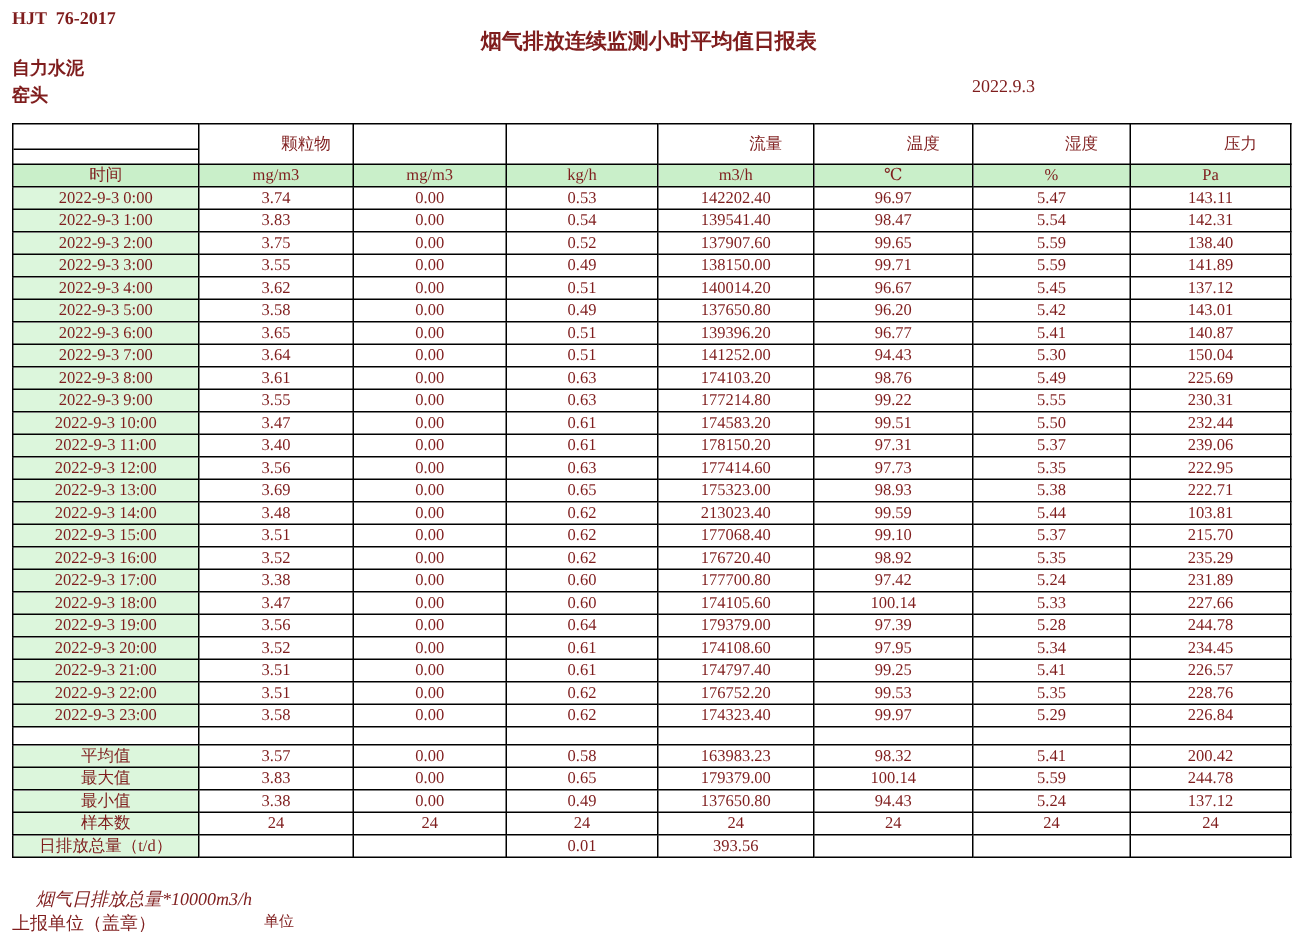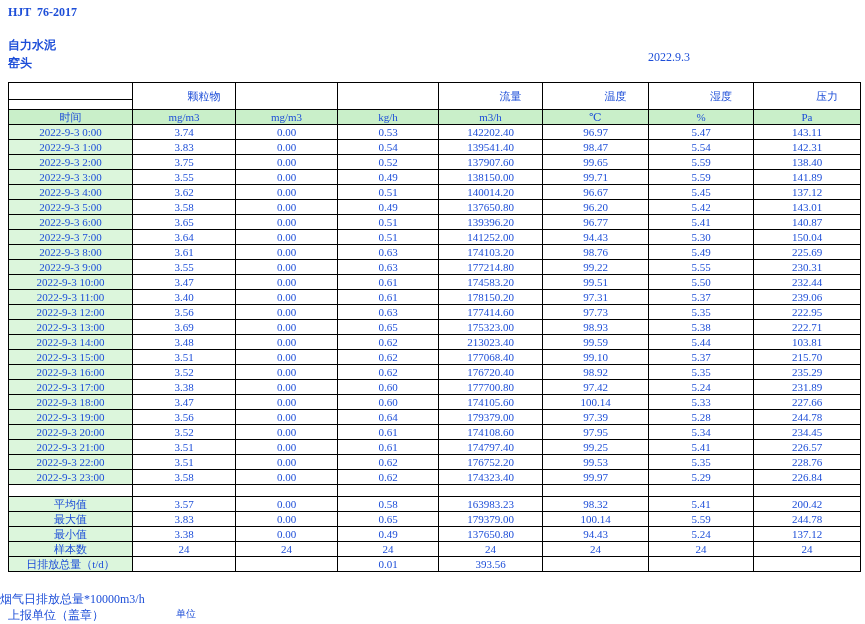--- a/index.html
+++ b/index.html
@@ -3,21 +3,21 @@
 <meta charset="utf-8">
 <style>
   :root {
     --green-1: #c9efc9;
     --green-2: #dcf6dc;
   }
   * { margin:0; padding:0; box-sizing:border-box; }
   html,body { background:#fff; }
   .page {
     position:relative; width:865px; height:624px; background:#ffffff;
-    font-family:"Liberation Serif","DejaVu Serif",serif; color:#1d4ed8; overflow:hidden;
+    font-family:"Liberation Serif","DejaVu Serif",serif; color:#7f1d1d; overflow:hidden;
   }
   .doc-code { position:absolute; left:8px; top:5px; font-weight:bold; font-size:12px; white-space:pre; }
   .title { position:absolute; left:0; right:0; top:19px; text-align:center; font-weight:bold; font-size:14px; }
   .company { position:absolute; left:8px; top:37px; font-weight:bold; font-size:12px; }
   .station { position:absolute; left:8px; top:55px; font-weight:bold; font-size:12px; }
   .date { position:absolute; left:648px; top:50px; font-size:12px; }
 
   table.report {
     position:absolute; left:8px; top:82px; width:852px;
     border-collapse:collapse; table-layout:fixed; font-size:11px;
@@ -26,30 +26,31 @@
     border:1px solid #000; text-align:center; vertical-align:middle;
     padding:0; height:14px; line-height:14px; white-space:nowrap; overflow:hidden;
   }
   tr.gh1 td { height:17px; border-bottom:none;padding-left:40px; }
   tr.gh1 td.grp { border-bottom:1px solid #000; }
   tr.gh2 td { height:10px; }
   tr.unit-row td { background:var(--green-1); height:15px; }
   td.time-cell, td.label-cell { background:var(--green-2);margin-top:44px; }
   tr.gap-row td { height:12px; }
 
-  .note { position:absolute; left:0; top:591px; font-size:12px; }
+  .note { position:absolute; left:24px; top:591px; font-size:12px;font-style:italic; }
   .report-unit { position:absolute; left:8px; top:607px; font-size:12px; }
   .unit-label { position:absolute; left:176px; top:607px; font-size:10px; }
 </style>
 </head>
 <body>
 
 <div class="page">
 
   <div class="doc-code">HJT  76-2017</div>
+  <div class="title">烟气排放连续监测小时平均值日报表</div>
   <div class="company">自力水泥</div>
   <div class="station">窑头</div>
   <div class="date">2022.9.3</div>
 
   <table class="report">
     <colgroup>
       <col style="width:124px">
         <col style="width:103px">
         <col style="width:102px">
         <col style="width:101px">

